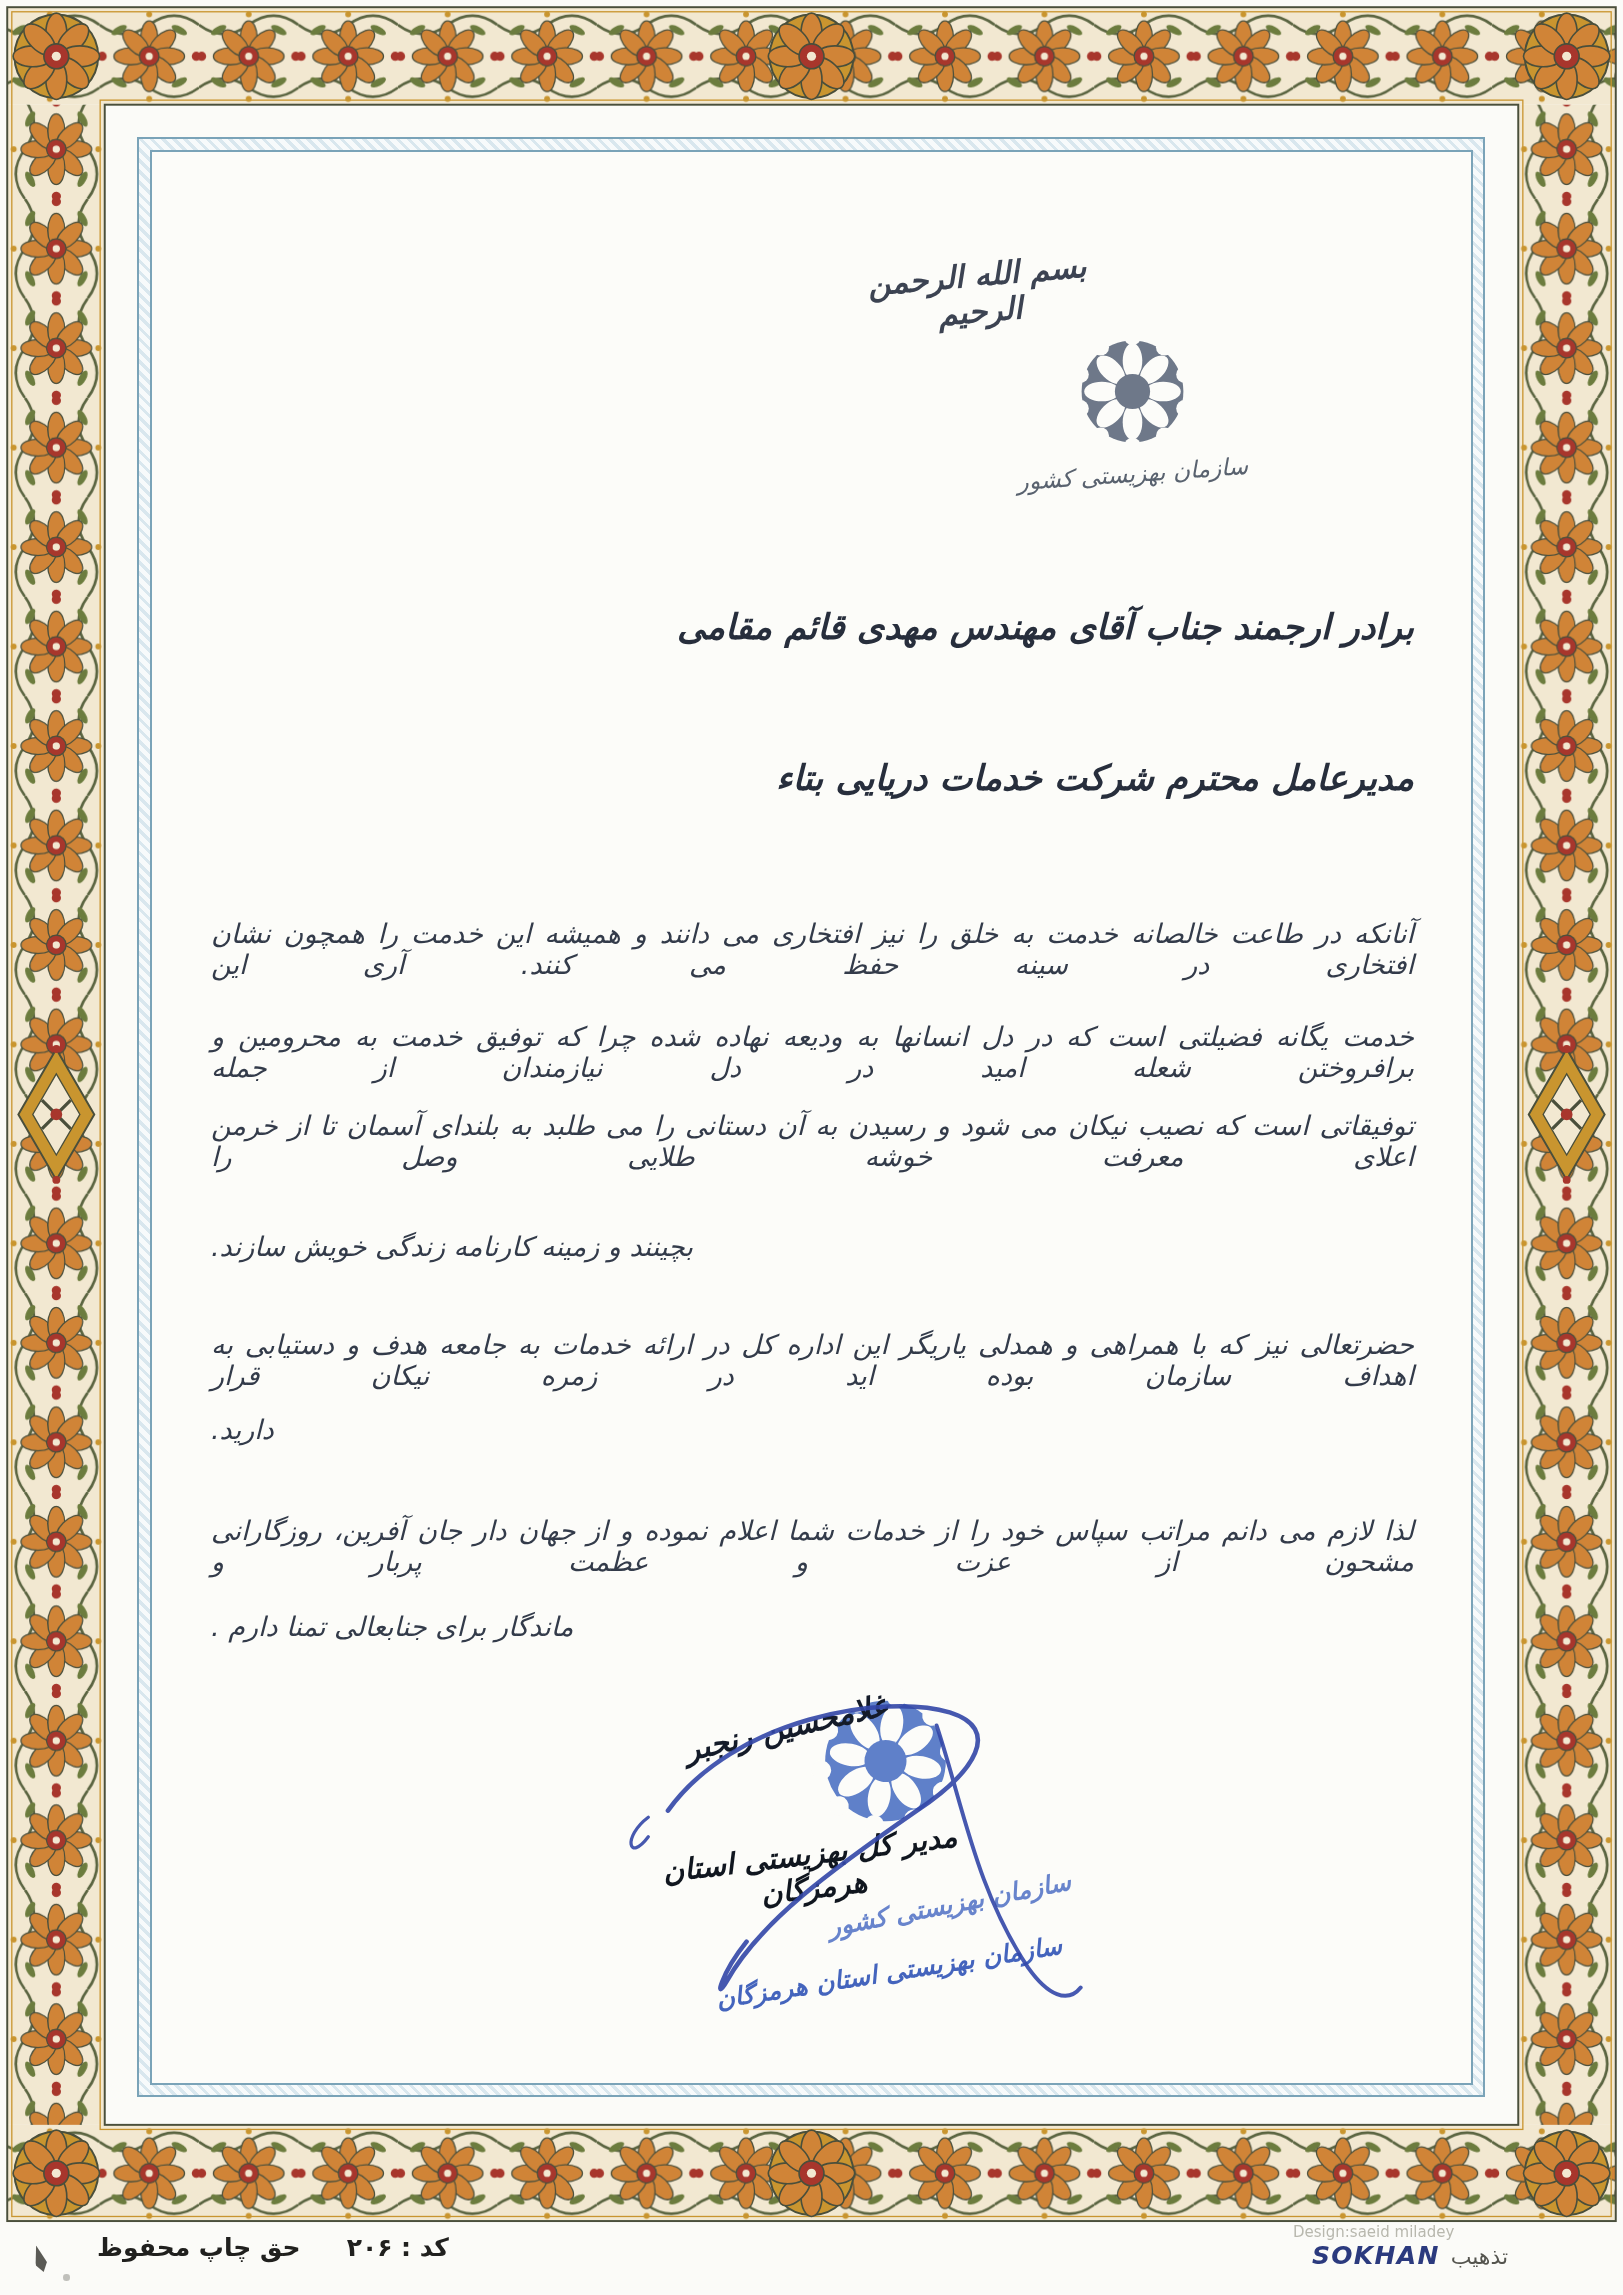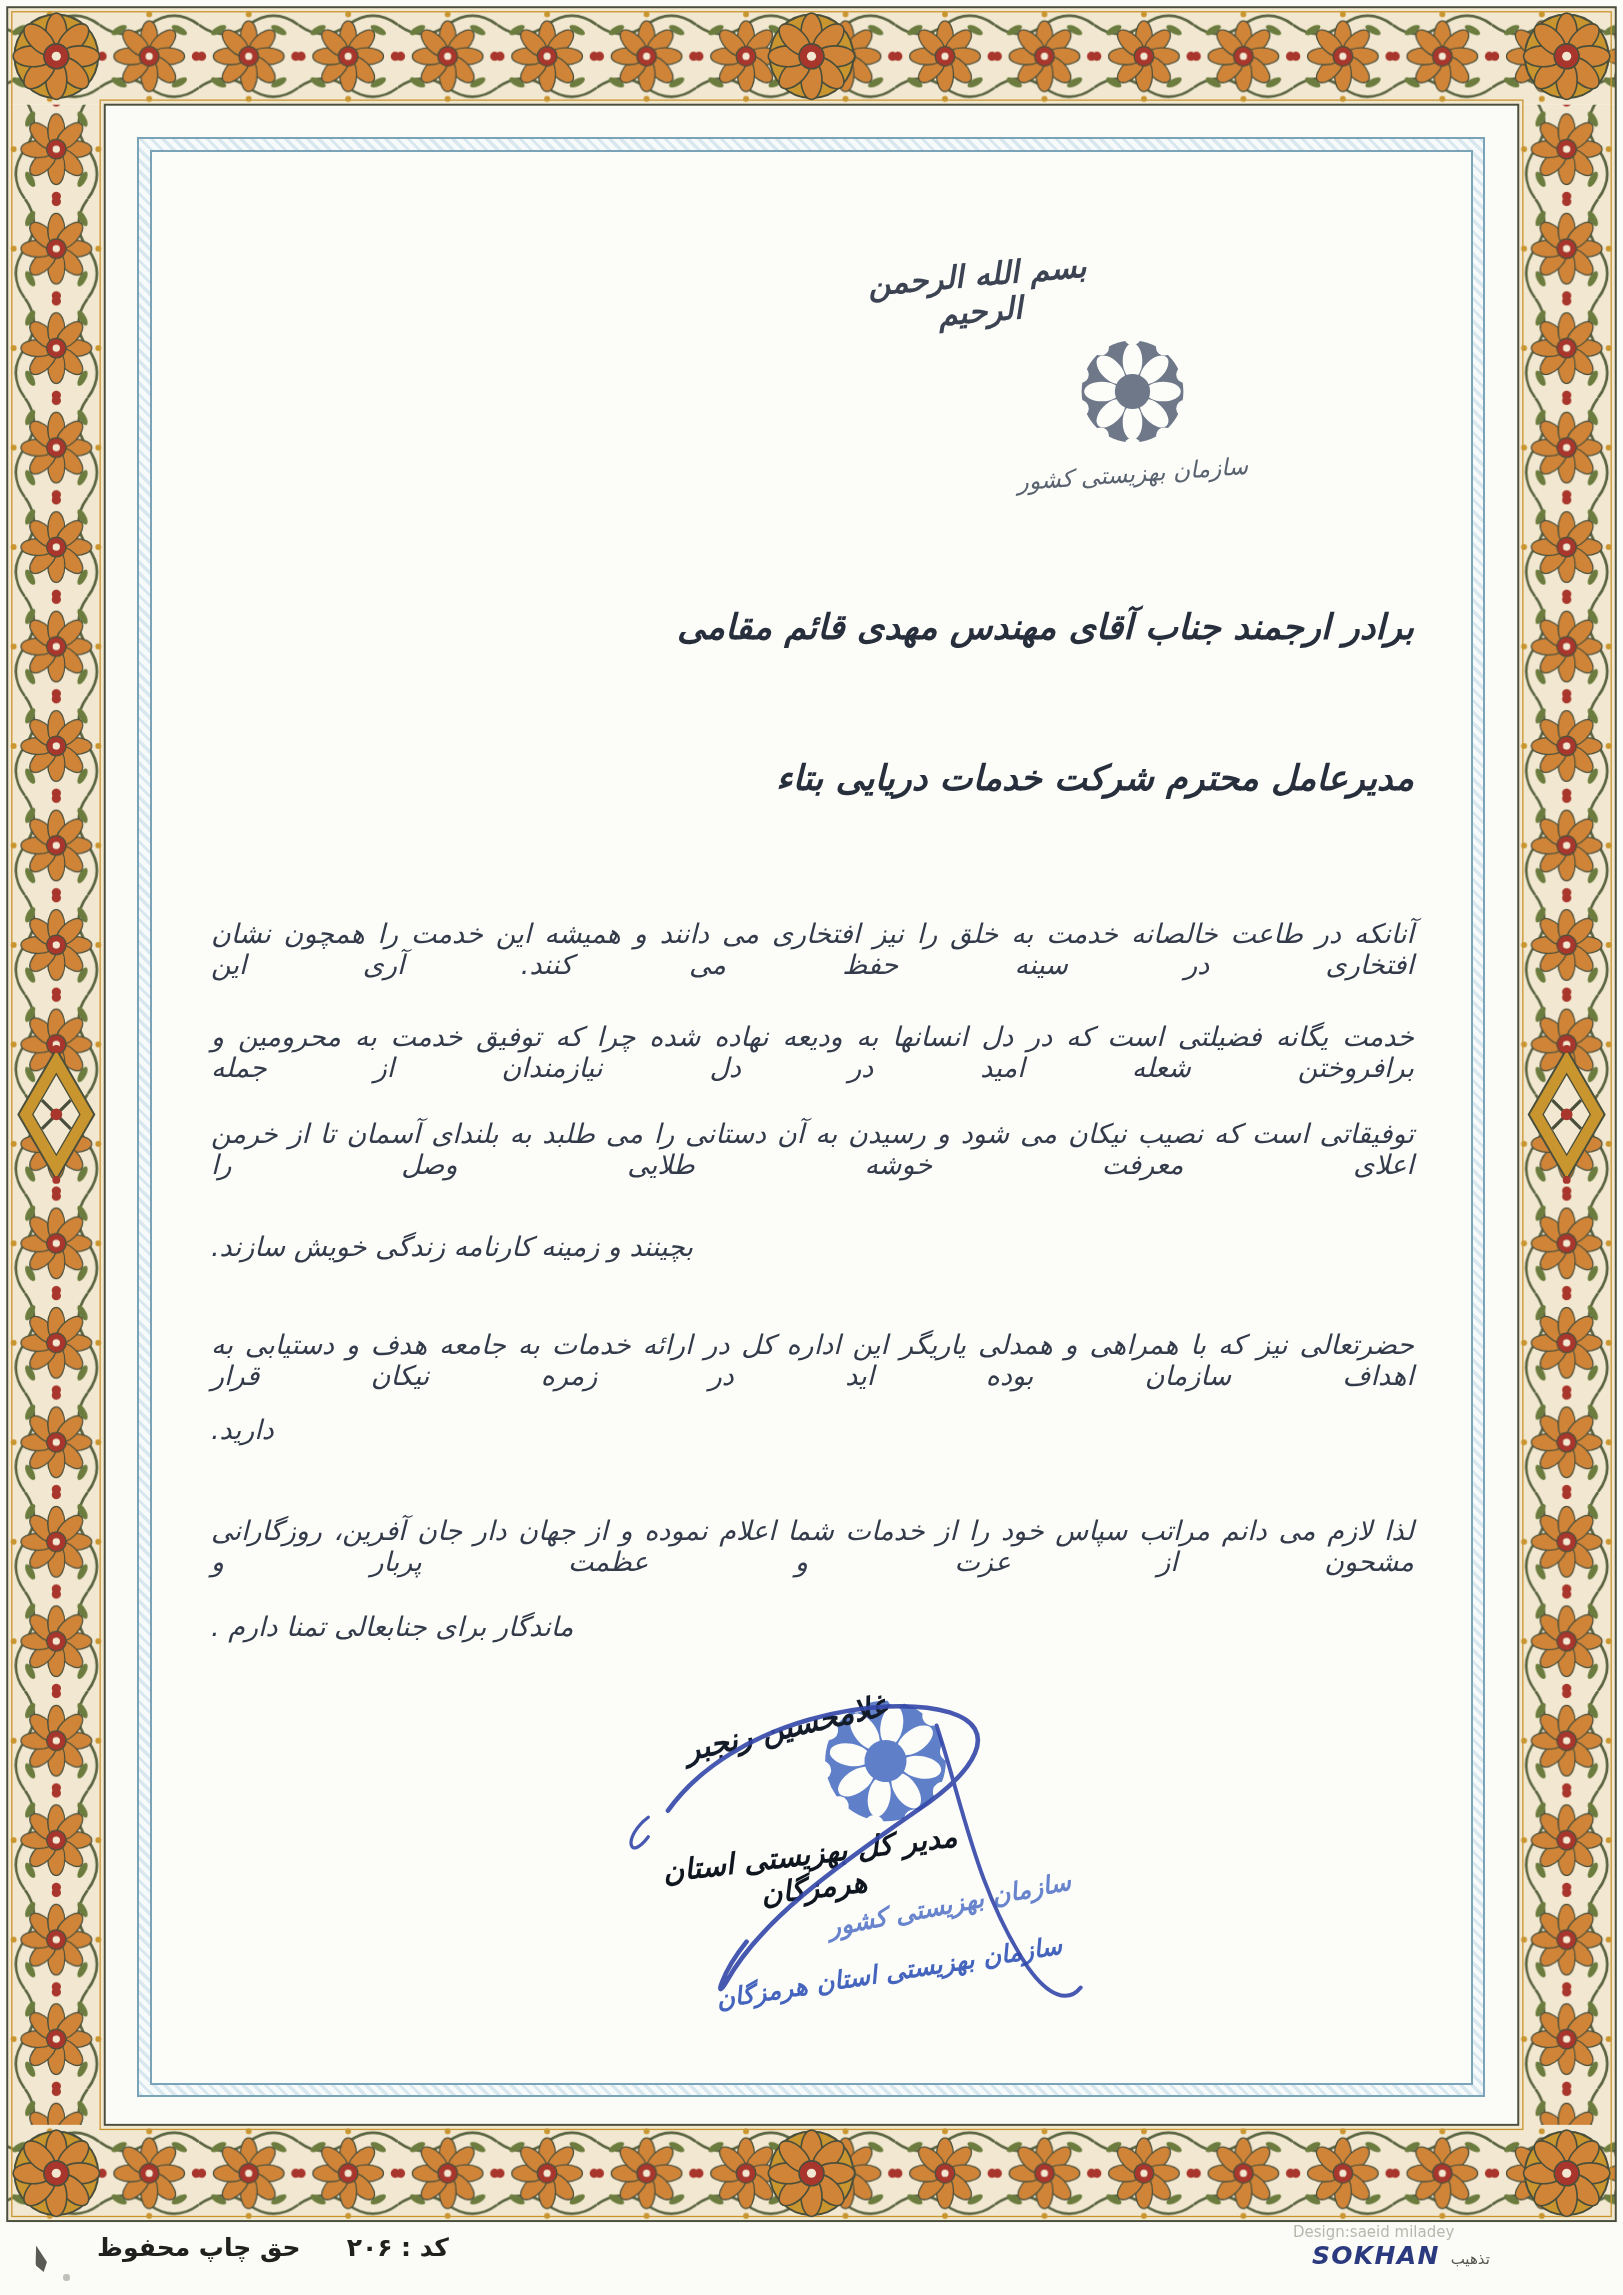--- a/index.html
+++ b/index.html
@@ -43,21 +43,21 @@
   .stamp-t1{left:766px;top:1890px;width:367px;font-size:25px;color:#3f63c0;opacity:.78;
     transform:rotate(-11deg);text-align:center;font-weight:bold;}
   .stamp-t2{left:699px;top:1958px;width:380px;font-size:25px;color:#3558b8;opacity:.92;
     transform:rotate(-9deg);text-align:center;font-weight:bold;}
 
   
   .foot-left{left:97px;top:2233px;font-size:25px;font-weight:bold;color:#20201e;display:flex;gap:46px;}
   .designer{left:1293px;top:2223px;font-size:15px;color:#b8b8ae;}
   .brand-row{left:1312px;top:2241px;display:flex;align-items:baseline;gap:11px;}
   .brand{font-size:25px;font-weight:bold;font-style:italic;color:#2b3a7e;letter-spacing:1.3px;}
-  .brand-fa{font-size:15px;color:#55554f;}
+  .brand-fa{font-size:22px;color:#55554f;}
   .pen-nib{left:34px;top:2245px;width:11.8px;height:27.5px;background:#5a5a55;
     clip-path:polygon(50% 0,100% 68%,50% 100%,0 68%);transform:rotate(-16deg);}
   .ink-dot{left:63px;top:2274px;width:6.5px;height:6.5px;border-radius:50%;background:#9a9a92;opacity:.6;}
 </style>
 </head>
 <body>
 
 <div class="page">
 
   <svg class="abs" style="left:0;top:0" width="1623" height="2295" viewBox="0 0 2480 3507">
@@ -224,21 +224,21 @@
     </svg>
     <div class="fa cal logo-caption">سازمان بهزیستی کشور</div>
   </div>
 
   <div class="abs fa cal nowrap recip1">برادر ارجمند جناب آقای مهندس مهدی قائم مقامی</div>
   <div class="abs fa cal nowrap recip2">مدیرعامل محترم شرکت خدمات دریایی بتاء</div>
 
   <div class="abs fa cal body-text">
     <div class="bline just" style="top:0">آنانکه در طاعت خالصانه خدمت به خلق را نیز افتخاری می دانند و همیشه این خدمت را همچون نشان افتخاری در سینه حفظ می کنند. آری این</div>
     <div class="bline just" style="top:103px">خدمت یگانه فضیلتی است که در دل انسانها به ودیعه نهاده شده چرا که توفیق خدمت به محرومین و برافروختن شعله امید در دل نیازمندان از جمله</div>
-    <div class="bline just" style="top:200px">توفیقاتی است که نصیب نیکان می شود و رسیدن به آن دستانی را می طلبد به بلندای آسمان تا از خرمن اعلای معرفت خوشه طلایی وصل را</div>
+    <div class="bline just" style="top:192px">توفیقاتی است که نصیب نیکان می شود و رسیدن به آن دستانی را می طلبد به بلندای آسمان تا از خرمن اعلای معرفت خوشه طلایی وصل را</div>
     <div class="bline" style="top:313px">بچینند و زمینه کارنامه زندگی خویش سازند.</div>
     <div class="bline just" style="top:411px">حضرتعالی نیز که با همراهی و همدلی یاریگر این اداره کل در ارائه خدمات به جامعه هدف و دستیابی به اهداف سازمان بوده اید در زمره نیکان قرار</div>
     <div class="bline" style="top:496px">دارید.</div>
     <div class="bline just" style="top:597px">لذا لازم می دانم مراتب سپاس خود را از خدمات شما اعلام نموده و از جهان دار جان آفرین، روزگارانی مشحون از عزت و عظمت پربار و</div>
     <div class="bline" style="top:693px">ماندگار برای جنابعالی تمنا دارم .</div>
   </div>
 
   <svg class="abs" style="left:797px;top:1676px" width="177" height="170" viewBox="-135 -125 270 250" opacity="0.88">
     <g transform="rotate(10)">
       <circle r="92" fill="#4a6fc3"></circle>

